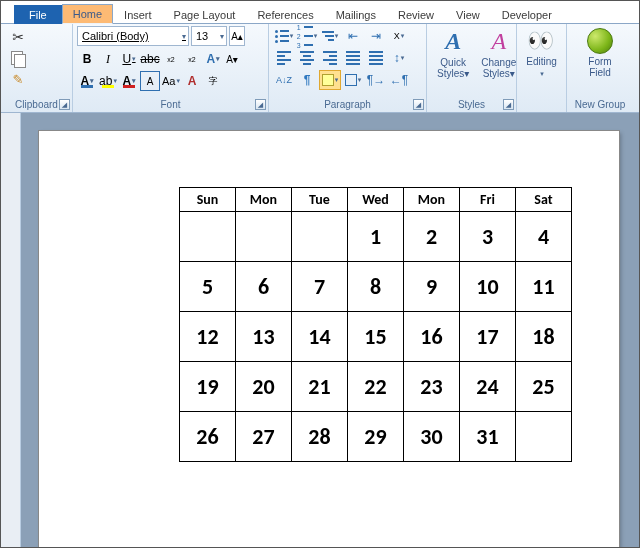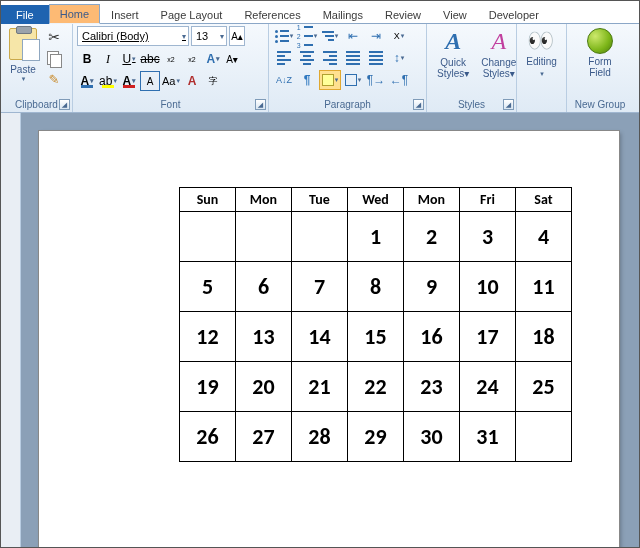--- a/index.html
+++ b/index.html
@@ -11,21 +11,21 @@
     width: 640px;
     height: 548px;
     overflow: hidden;
     border: 1px solid #555;
   }
   .tabs {
     display: flex;
     align-items: flex-end;
     height: 22px;
     background: #fff;
-    padding-left: 0;
+    padding-left: 13px;
   }
   .tab {
     padding: 3px 10px 3px 10px;
     color: #3b3b3b;
     cursor: pointer;
     border: 1px solid transparent;
     border-bottom: none;
     position: relative;
     top: 1px;
   }
@@ -241,25 +241,20 @@
   <div class="tab">Mailings</div>
   <div class="tab">Review</div>
   <div class="tab">View</div>
   <div class="tab">Developer</div>
 </div>
 
 <div class="ribbon">
 
   <div class="group" style="width:72px;">
     <div class="group-body">
-      <div class="paste-btn">
-        <div class="paste-icon"></div>
-        <div style="font-size:10px;color:#3b5a8a;margin-top:4px;">Paste</div>
-        <div class="drop-arr">▾</div>
-      </div>
       <div class="small-col">
         <div class="small-btn scissors">✂</div>
         <div class="small-btn">
             <span class="copy-icon"></span>
           </div>
         <div class="small-btn brush-icon">✎</div>
       </div>
     </div>
     <div class="group-label">Clipboard</div>
     <div class="dialog-launcher">◢</div>

